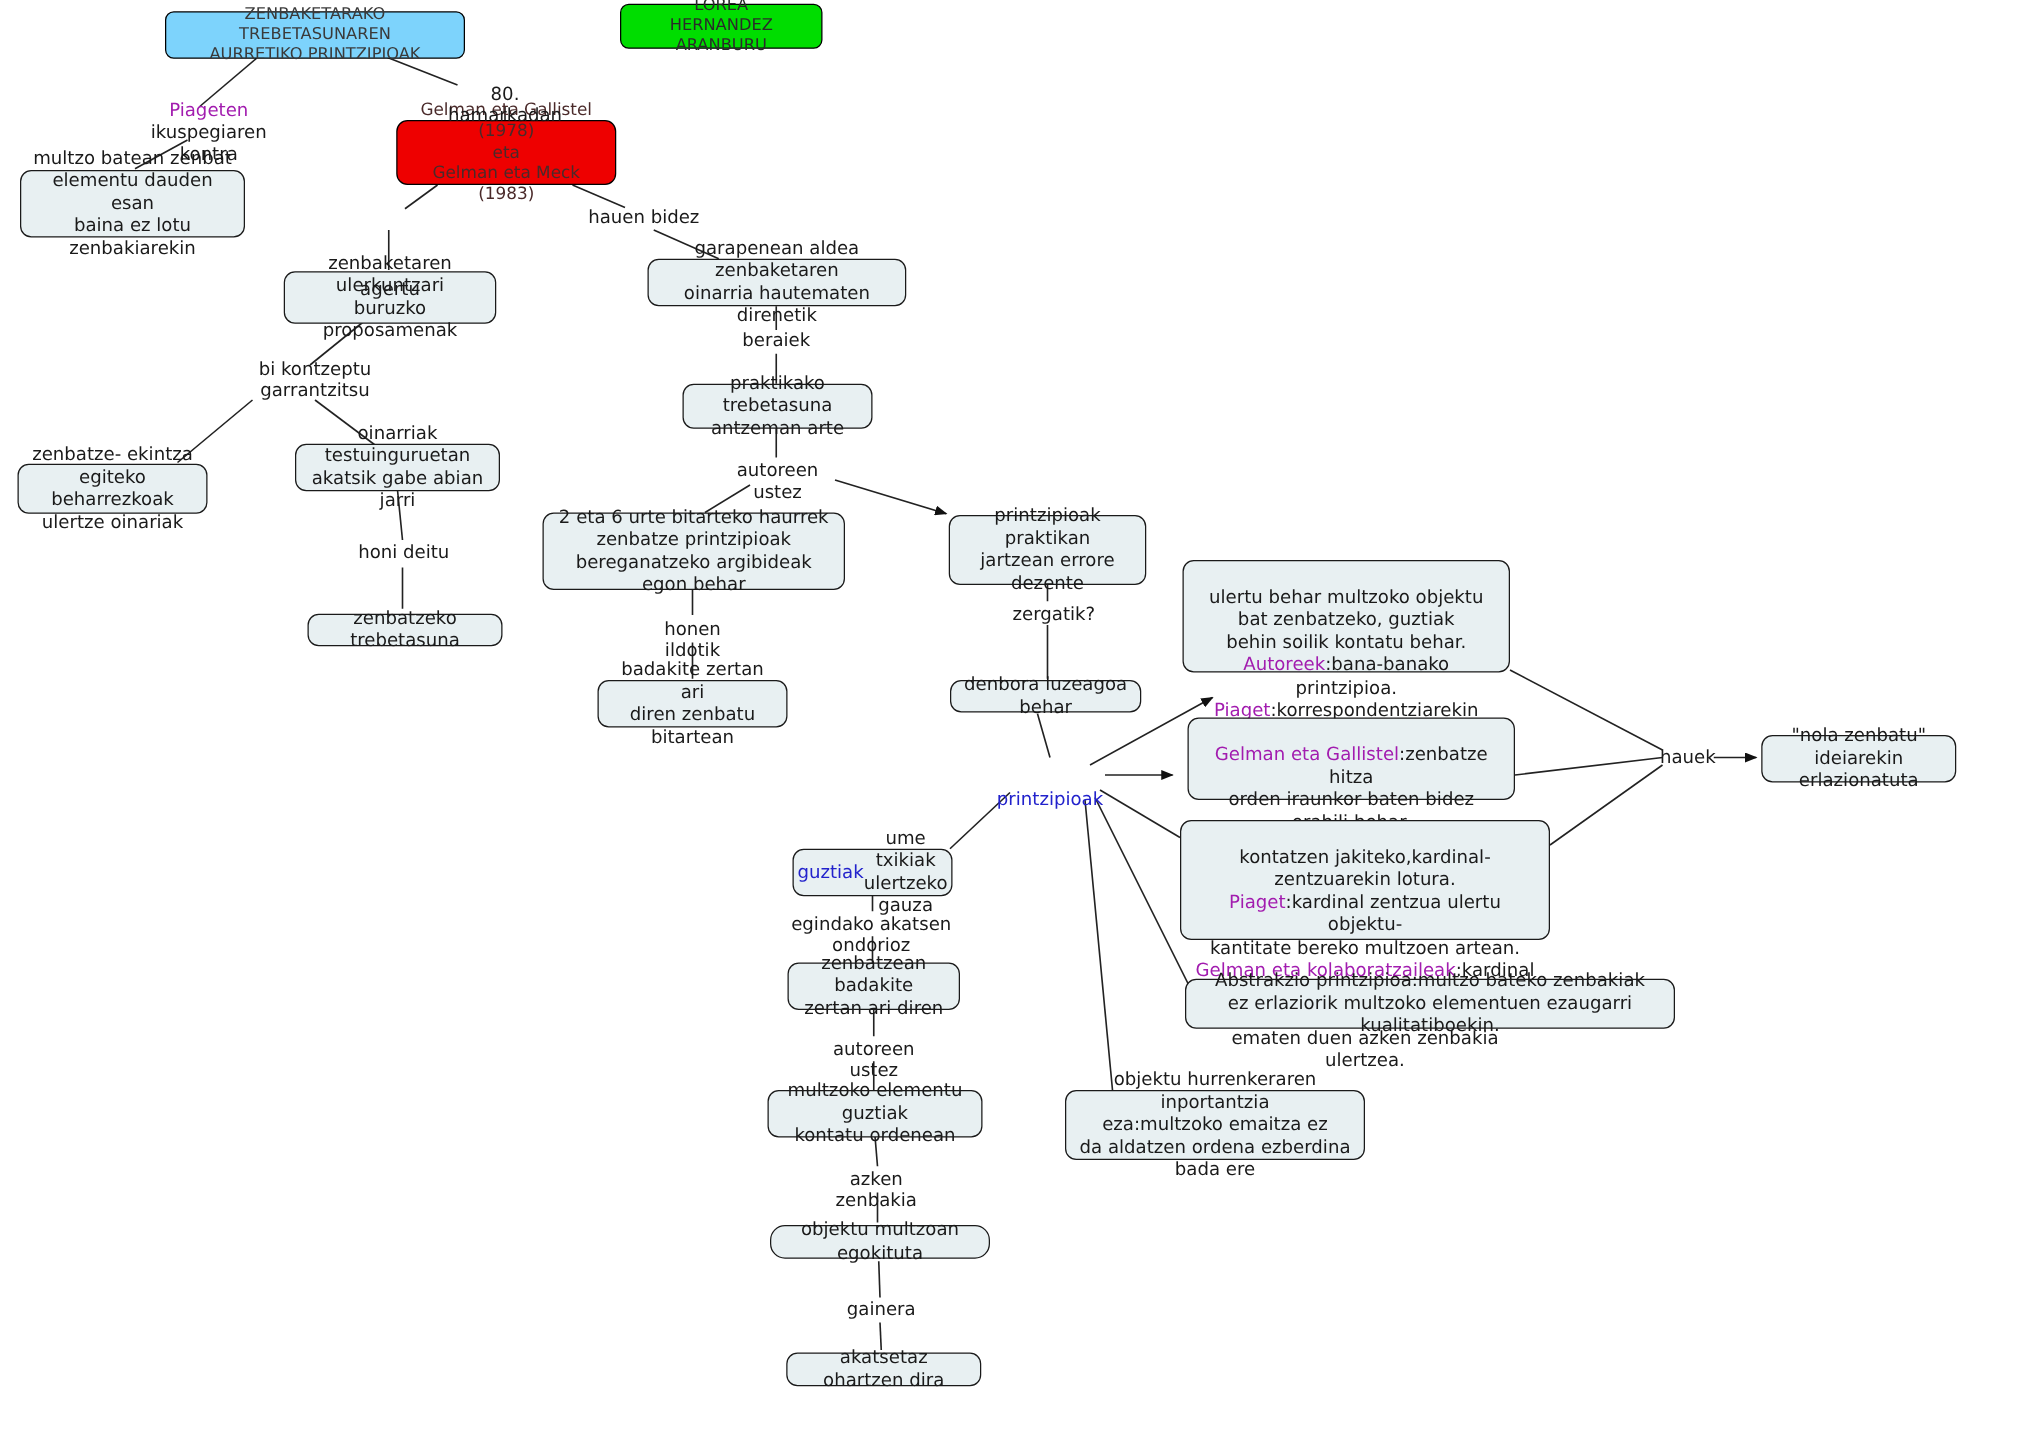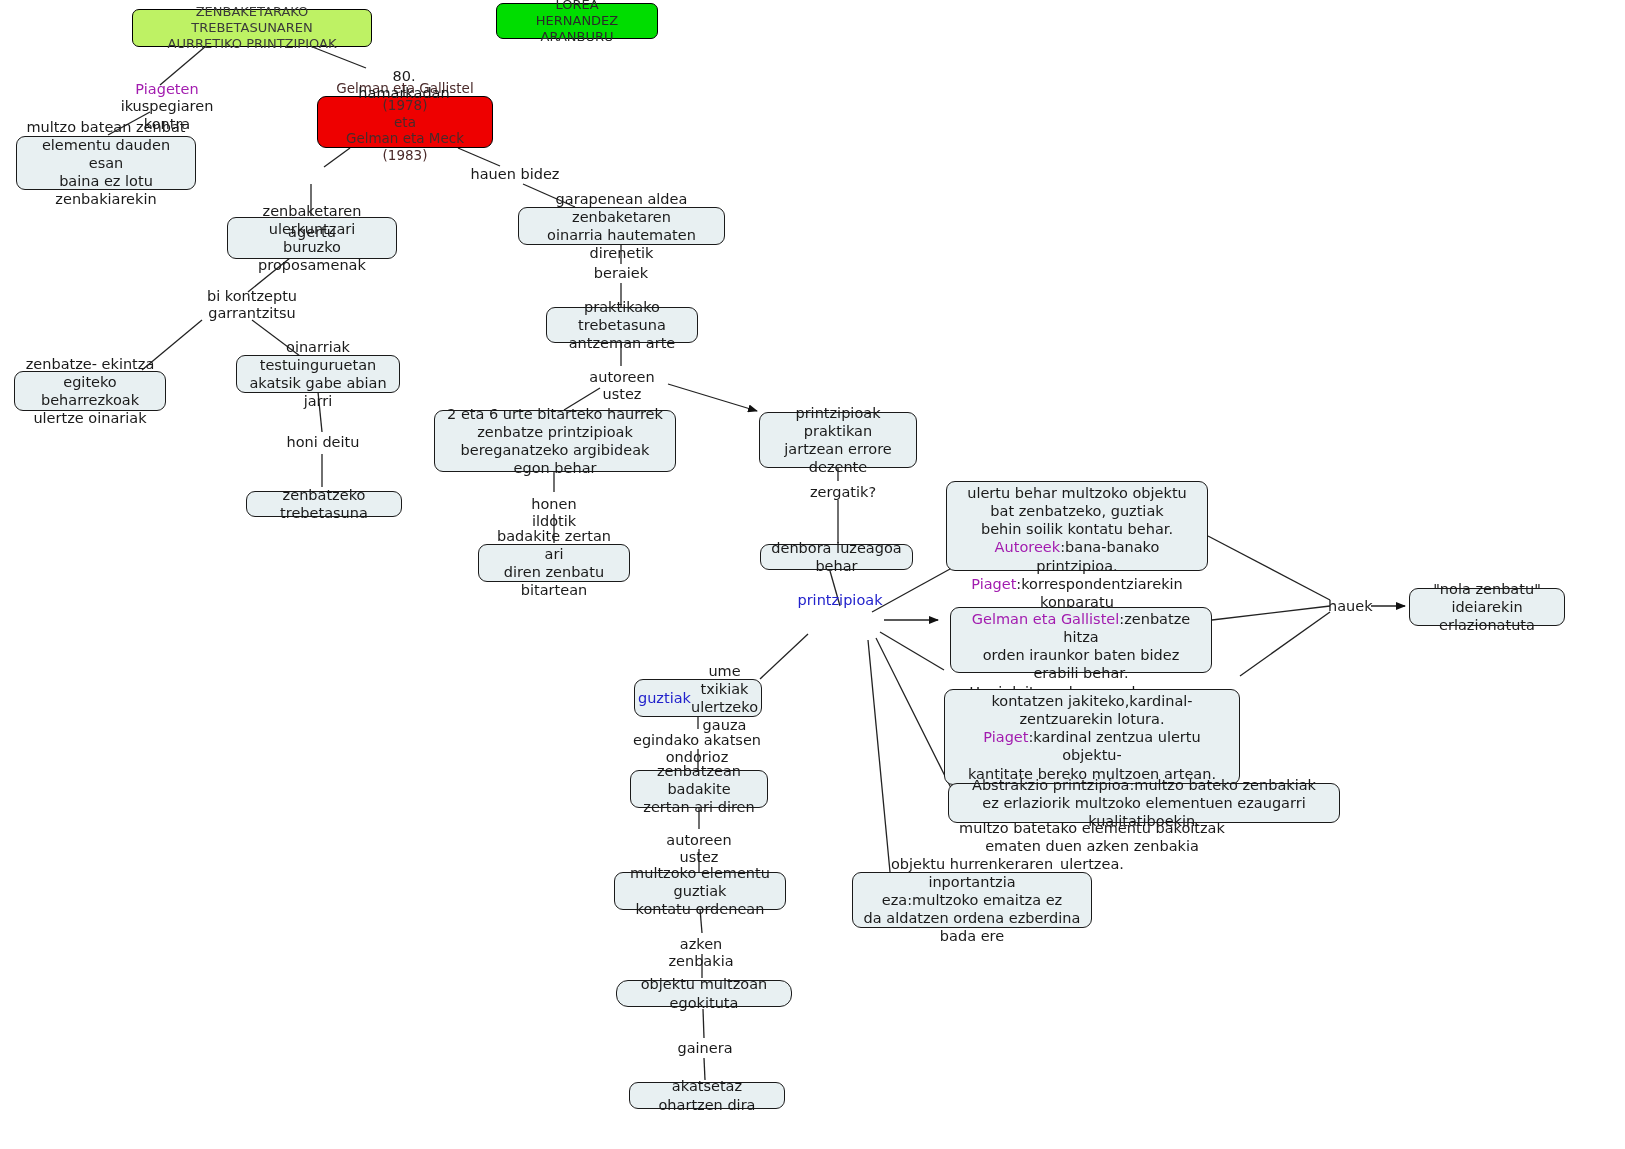--- a/index.html
+++ b/index.html
@@ -37,42 +37,41 @@
     line-height: 1.25;
     text-align: center;
     display: flex;
     align-items: center;
     justify-content: center;
     padding: 5px 9px;
     white-space: pre-line;
     z-index: 3;
   }
   .node.magenta {
-    background: #bef264;
+    background: #7dd3fc;
     border-color: #000000;
     color: #3a3a3a;
     border-radius: 7px;
   }
   .node.green {
     background: #00dd00;
     border-color: #000000;
     color: #2a2a2a;
     border-radius: 7px;
   }
   .node.red {
     background: #ee0000;
     border-color: #000000;
     color: #4a2a2a;
     border-radius: 9px;
   }
   .node.rich {
     display: block;
-    padding-top: 2px;
+    padding-top: 20px;
     padding-bottom: 7px;
-    margin-top: 33px;
   }
   .node.rich .ln { display: block; }
   .hl { color: #a21caf; }
   .blue { color: #2222cc; }
   .lbl {
     position: absolute;
     font-size: 14.5px;
     color: #1a1a1a;
     line-height: 1.2;
     text-align: center;
@@ -202,21 +201,21 @@
 bereganatzeko argibideak egon behar</div>
 
   <div class="node" style="left:478px; top:544px; width:152px; height:38px;">badakite zertan ari
 diren zenbatu bitartean</div>
 
   <div class="node" style="left:759px; top:412px; width:158px; height:56px;">printzipioak praktikan
 jartzean errore dezente</div>
 
   <div class="node" style="left:760px; top:544px; width:153px; height:26px;">denbora luzeagoa behar</div>
 
-  <div class="lbl" style="left:795px; top:592px; width:90px; color:#2222cc;">printzipioak</div>
+  <div class="lbl" style="left:795px; top:632px; width:90px; color:#2222cc;">printzipioak</div>
 
   <div class="node rich" id="rich-bana" style="left:946px; top:448px; width:262px; height:90px;"><div class="ln">ulertu behar multzoko objektu</div><div class="ln">bat zenbatzeko, guztiak</div><div class="ln">behin soilik kontatu behar.</div><div class="ln"><span class="hl">Autoreek</span>:bana-banako printzipioa.</div><div class="ln"><span class="hl">Piaget</span>:korrespondentziarekin konparatu</div><div class="ln">eta exijentzia kognitibo baxuagoa ezarri.</div></div>
 
   <div class="node rich" id="rich-orden" style="left:950px; top:574px; width:262px; height:66px;"><div class="ln"><span class="hl">Gelman eta Gallistel</span>:zenbatze hitza</div><div class="ln">orden iraunkor baten bidez erabili behar.</div><div class="ln">Honi deitu:orden egonkorraren printzipioa.</div><div class="ln">Piaget:zentzu ordinalarekin antza.</div></div>
 
   <div class="node rich" id="rich-kardinal" style="left:944px; top:656px; width:296px; height:96px;"><div class="ln">kontatzen jakiteko,kardinal-zentzuarekin lotura.</div><div class="ln"><span class="hl">Piaget</span>:kardinal zentzua ulertu objektu-</div><div class="ln">kantitate bereko multzoen artean.</div><div class="ln"><span class="hl">Gelman eta kolaboratzaileak</span>:kardinal zentzua,</div><div class="ln">multzo batetako elementu bakoitzak</div><div class="ln">ematen duen azken zenbakia ulertzea.</div></div>
 
   <div class="node" style="left:948px; top:783px; width:392px; height:40px;">Abstrakzio printzipioa:multzo bateko zenbakiak
 ez erlaziorik multzoko elementuen ezaugarri kualitatiboekin.</div>
 

